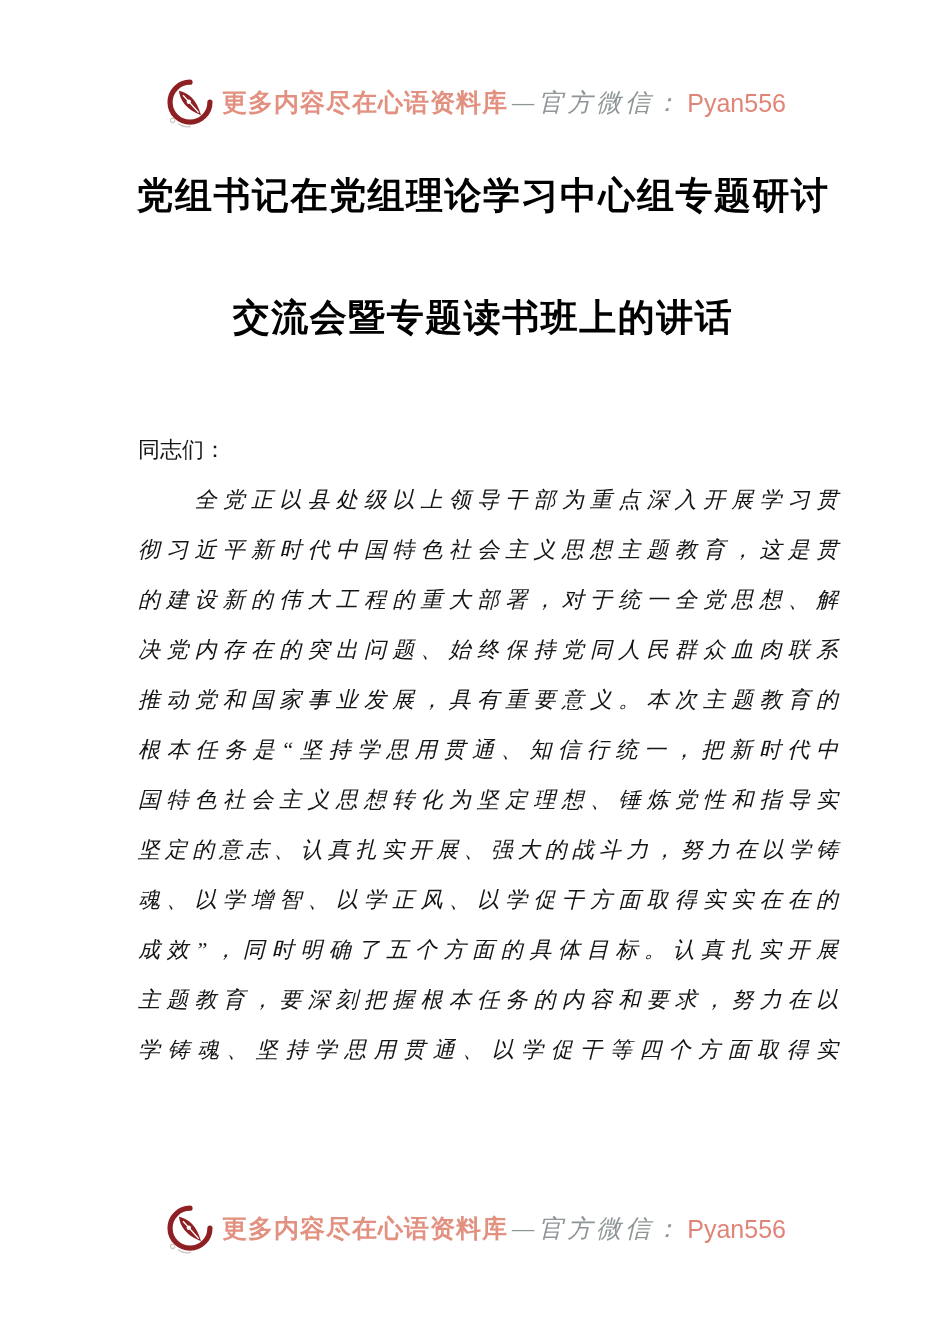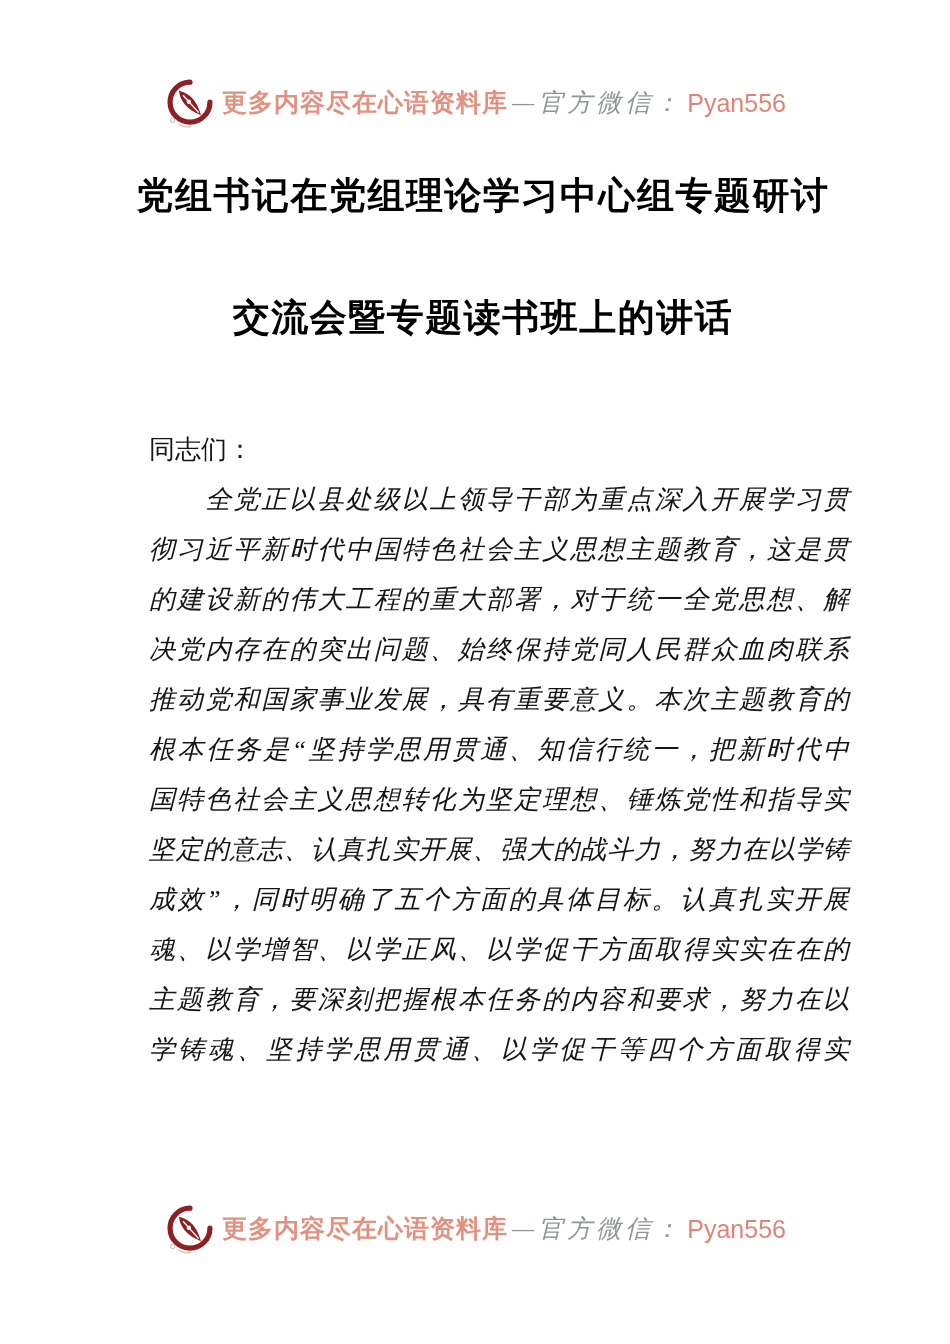--- a/index.html
+++ b/index.html
@@ -41,24 +41,23 @@
     letter-spacing: 1.5px;
     line-height: 52px;
   }
   .doc-title.line1 { top: 170px; }
   .doc-title.line2 { top: 292px; }
   .body-text {
     position: absolute;
     top: 425px;
     left: 138px;
     width: 700px;
-    font-size: 26px;
+    font-size: 22px;
     line-height: 50px;
     color: #151515;
-    margin-left: 11px;
   }
   .salutation { text-align: left; }
   .body-line {
     text-align: justify;
     text-align-last: justify;
     font-style: italic;
     -moz-text-align-last: justify;
   }
 </style>
 </head>
@@ -90,22 +89,22 @@
     <div class="salutation">同志们：</div>
     <div>
         <div class="body-line">　　全党正以县处级以上领导干部为重点深入开展学习贯</div>
         <div class="body-line">彻习近平新时代中国特色社会主义思想主题教育，这是贯</div>
         <div class="body-line">的建设新的伟大工程的重大部署，对于统一全党思想、解</div>
         <div class="body-line">决党内存在的突出问题、始终保持党同人民群众血肉联系</div>
         <div class="body-line">推动党和国家事业发展，具有重要意义。本次主题教育的</div>
         <div class="body-line">根本任务是“坚持学思用贯通、知信行统一，把新时代中</div>
         <div class="body-line">国特色社会主义思想转化为坚定理想、锤炼党性和指导实</div>
         <div class="body-line">坚定的意志、认真扎实开展、强大的战斗力，努力在以学铸</div>
+        <div class="body-line">魂、以学增智、以学正风、以学促干方面取得实实在在的</div>
         <div class="body-line">成效”，同时明确了五个方面的具体目标。认真扎实开展</div>
-        <div class="body-line">魂、以学增智、以学正风、以学促干方面取得实实在在的</div>
         <div class="body-line">主题教育，要深刻把握根本任务的内容和要求，努力在以</div>
         <div class="body-line">学铸魂、坚持学思用贯通、以学促干等四个方面取得实</div>
       </div>
   </div>
 
   <div class="watermark footer">
     <svg class="wm-logo" viewBox="0 0 60 64" aria-hidden="true">
       <path d="M8 20 Q1 34 12 47" fill="none" stroke="#cfc8c2" stroke-width="1.5"></path>
       <path d="M16 56 q7 5 15 3" fill="none" stroke="#cfc8c2" stroke-width="1.5"></path>
       <circle cx="10" cy="52" r="2.6" fill="none" stroke="#cfc8c2" stroke-width="1.3"></circle>

